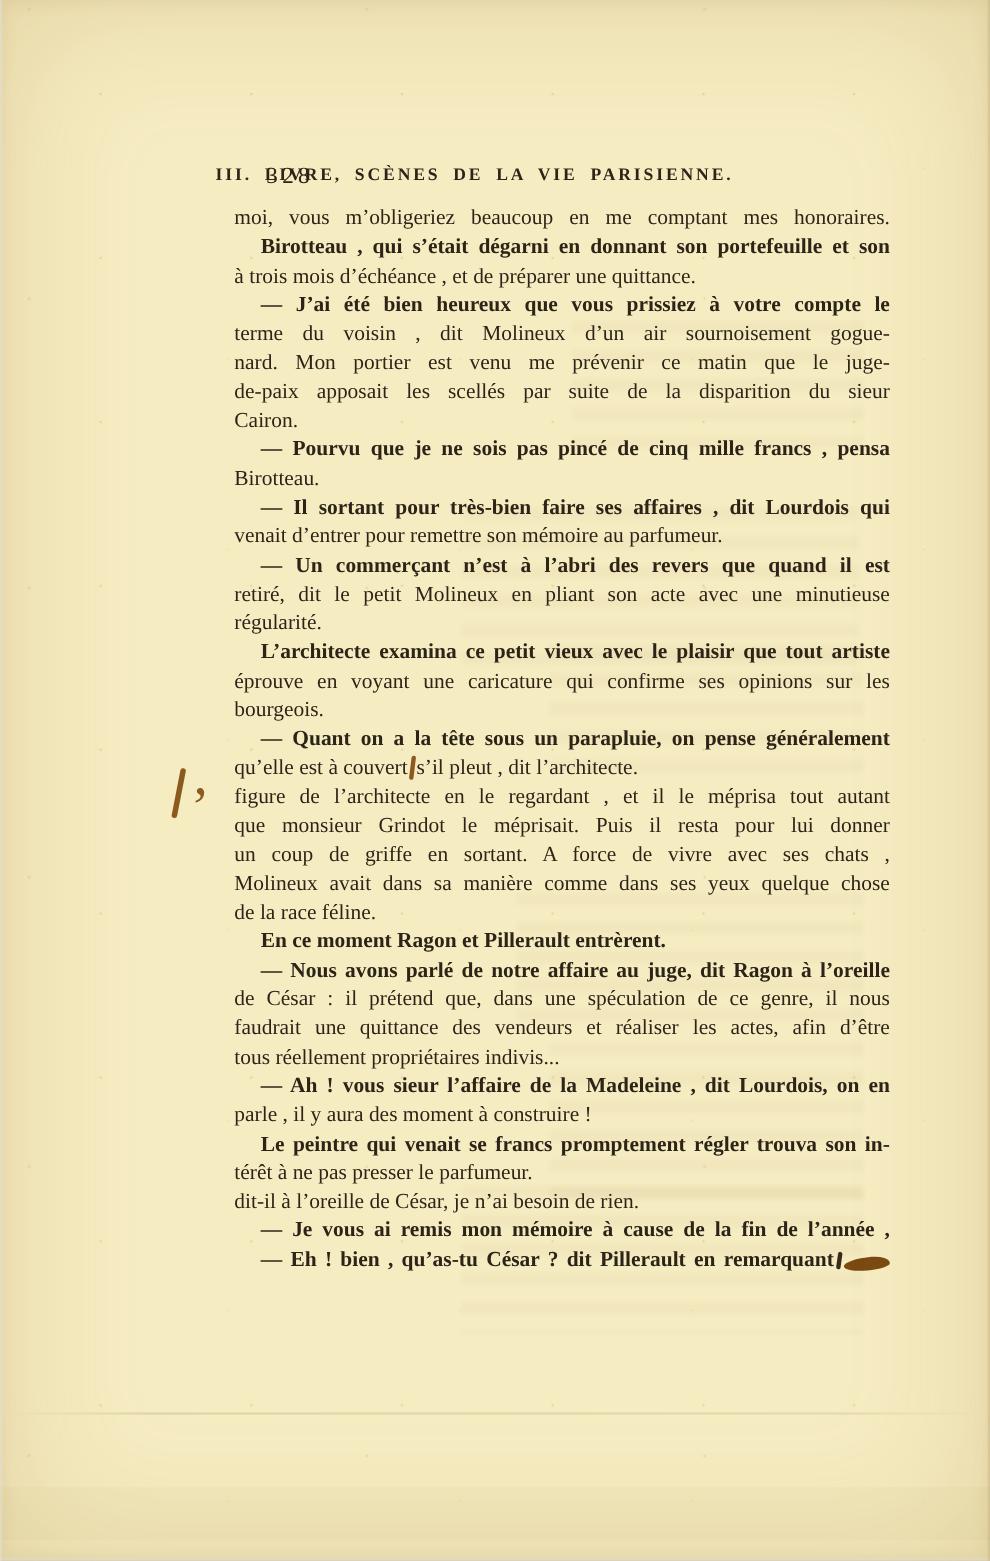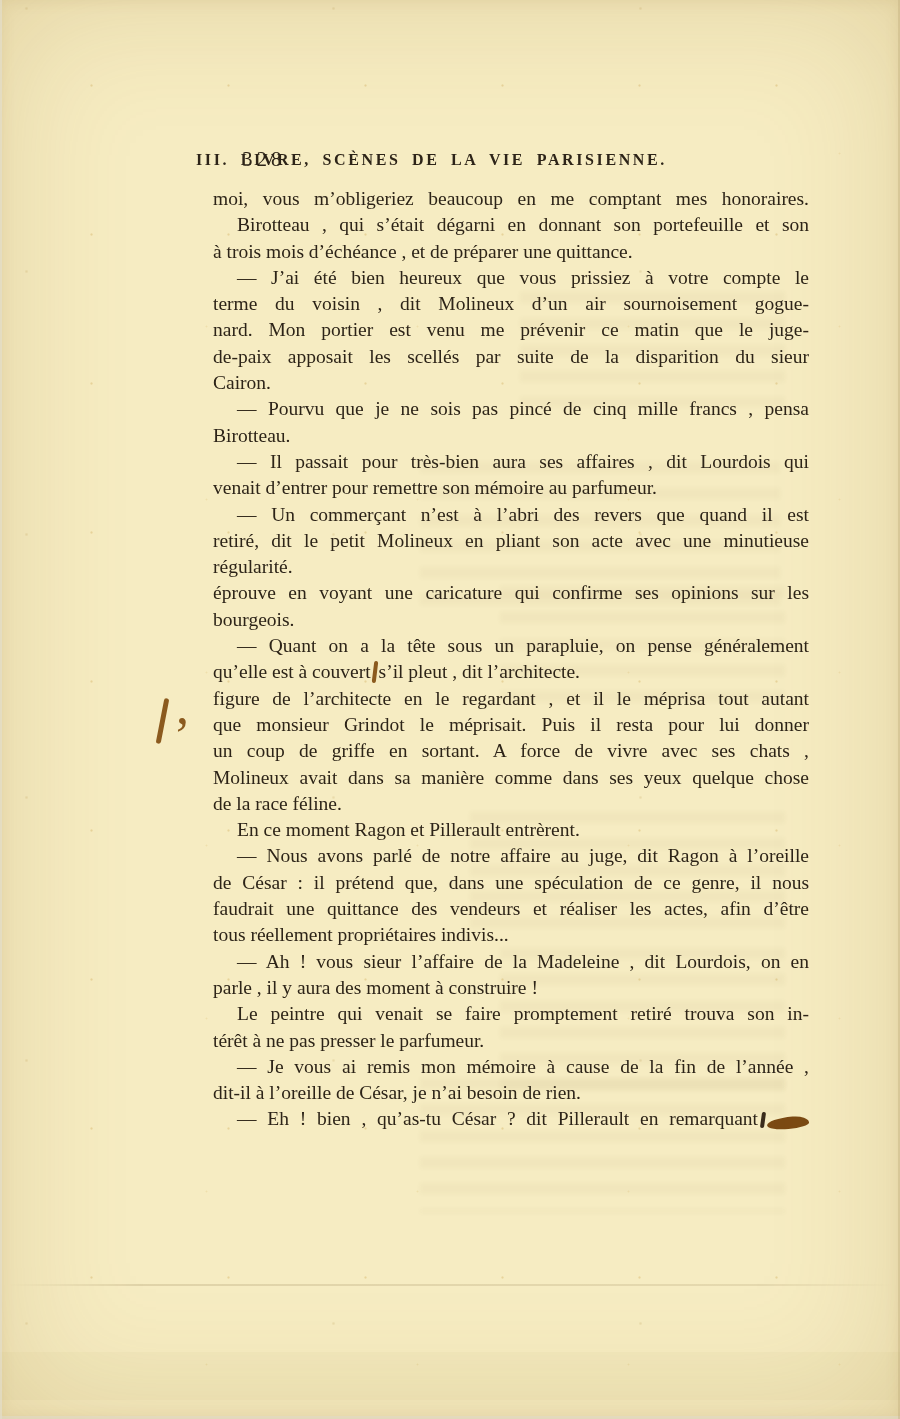--- a/index.html
+++ b/index.html
@@ -38,21 +38,21 @@
   .header{position:absolute;left:196px;top:147px;width:596px;height:32px;}
   .pagenum{position:absolute;left:6px;top:0;font-size:21px;letter-spacing:4px;margin-left:40px;}
   .running-title{font-size:16px;font-weight:bold;
     letter-spacing:2.6px;word-spacing:5px;padding-top:4px;white-space:nowrap;}
 
   .text-body{position:absolute;left:213px;top:186px;width:596px;
     font-size:19.5px;line-height:26.3px;}
   .line{height:26.3px;overflow:hidden;}
   .line.j{text-align:justify;}
   .line.j::after{content:"";display:inline-block;width:100%;height:0;}
-  .line.ind{text-indent:24px;}
+  .line.ind{text-indent:24px;font-weight:bold;}
 
   
   .ins-mark{display:inline-block;width:4px;height:22px;background:var(--ann,#8b5a1e);
     border-radius:2px;transform:rotate(7deg);vertical-align:-5px;margin:0 2px;}
   .margin-slash{position:absolute;left:160px;top:698px;width:5px;height:46px;
     background:var(--ann,#8b5a1e);border-radius:3px;transform:rotate(11deg);}
   .margin-comma{position:absolute;left:176px;top:676px;font-size:52px;line-height:60px;
     color:var(--ann,#8b5a1e);font-family:"Liberation Serif",serif;}
   .blot-stroke{display:inline-block;width:4px;height:16px;background:#3a2c1c;
     border-radius:2px;transform:rotate(8deg);vertical-align:-3px;margin-left:3px;}
@@ -92,29 +92,30 @@
         <div class="line j">terme du voisin , dit Molineux d’un air sournoisement gogue-</div>
         <div class="line j">nard. Mon portier est venu me prévenir ce matin que le juge-</div>
         <div class="line j">de-paix apposait les scellés par suite de la disparition du sieur</div>
         <div class="line">Cairon.</div>
       </div>
       <div>
         <div class="line j ind">— Pourvu que je ne sois pas pincé de cinq mille francs , pensa</div>
         <div class="line">Birotteau.</div>
       </div>
       <div>
-        <div class="line j ind">— Il passait pour très-bien aura ses affaires , dit Lourdois qui</div>
+        <div class="line j ind">— Il sortant pour très-bien faire ses affaires , dit Lourdois qui</div>
         <div class="line">venait d’entrer pour remettre son mémoire au parfumeur.</div>
       </div>
       <div>
         <div class="line j ind">— Un commerçant n’est à l’abri des revers que quand il est</div>
         <div class="line j">retiré, dit le petit Molineux en pliant son acte avec une minutieuse</div>
         <div class="line">régularité.</div>
       </div>
       <div>
+        <div class="line j ind">L’architecte examina ce petit vieux avec le plaisir que tout artiste</div>
         <div class="line j">éprouve en voyant une caricature qui confirme ses opinions sur les</div>
         <div class="line">bourgeois.</div>
       </div>
       <div>
         <div class="line j ind">— Quant on a la tête sous un parapluie, on pense généralement</div>
         <div class="line">qu’elle est à couvert<span class="ins-mark"></span>s’il pleut , dit l’architecte.</div>
       </div>
       <div>
         <div class="line j">figure de l’architecte en le regardant , et il le méprisa tout autant</div>
         <div class="line j">que monsieur Grindot le méprisait. Puis il resta pour lui donner</div>
@@ -129,26 +130,26 @@
         <div class="line j ind">— Nous avons parlé de notre affaire au juge, dit Ragon à l’oreille</div>
         <div class="line j">de César : il prétend que, dans une spéculation de ce genre, il nous</div>
         <div class="line j">faudrait une quittance des vendeurs et réaliser les actes, afin d’être</div>
         <div class="line">tous réellement propriétaires indivis...</div>
       </div>
       <div>
         <div class="line j ind">— Ah ! vous sieur l’affaire de la Madeleine , dit Lourdois, on en</div>
         <div class="line">parle , il y aura des moment à construire !</div>
       </div>
       <div>
-        <div class="line j ind">Le peintre qui venait se faire promptement retiré trouva son in-</div>
+        <div class="line j ind">Le peintre qui venait se francs promptement régler trouva son in-</div>
         <div class="line">térêt à ne pas presser le parfumeur.</div>
       </div>
       <div>
+        <div class="line">dit-il à l’oreille de César, je n’ai besoin de rien.</div>
         <div class="line j ind">— Je vous ai remis mon mémoire à cause de la fin de l’année ,</div>
-        <div class="line">dit-il à l’oreille de César, je n’ai besoin de rien.</div>
       </div>
       <div>
         <div class="line j ind">— Eh ! bien , qu’as-tu César ? dit Pillerault en remarquant<span class="blot-stroke"></span><span class="ink-blot"></span></div>
       </div>
     </div>
 
   <div class="margin-slash"></div>
   <span class="margin-comma">,</span>
 
   <div class="edge-left"></div>

